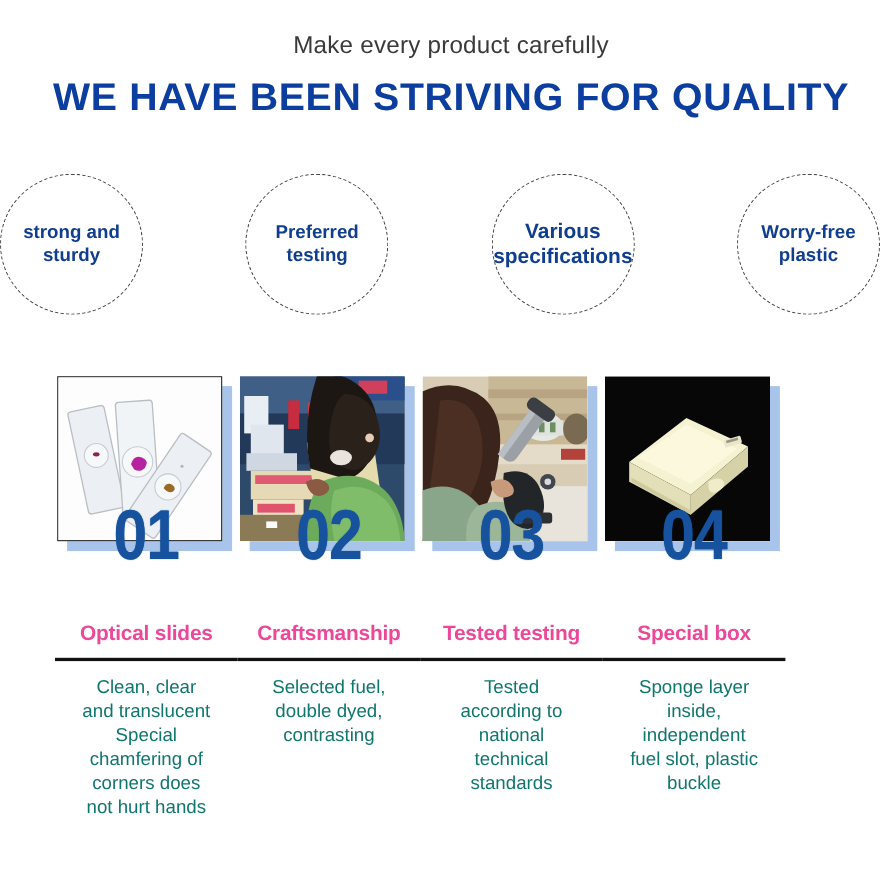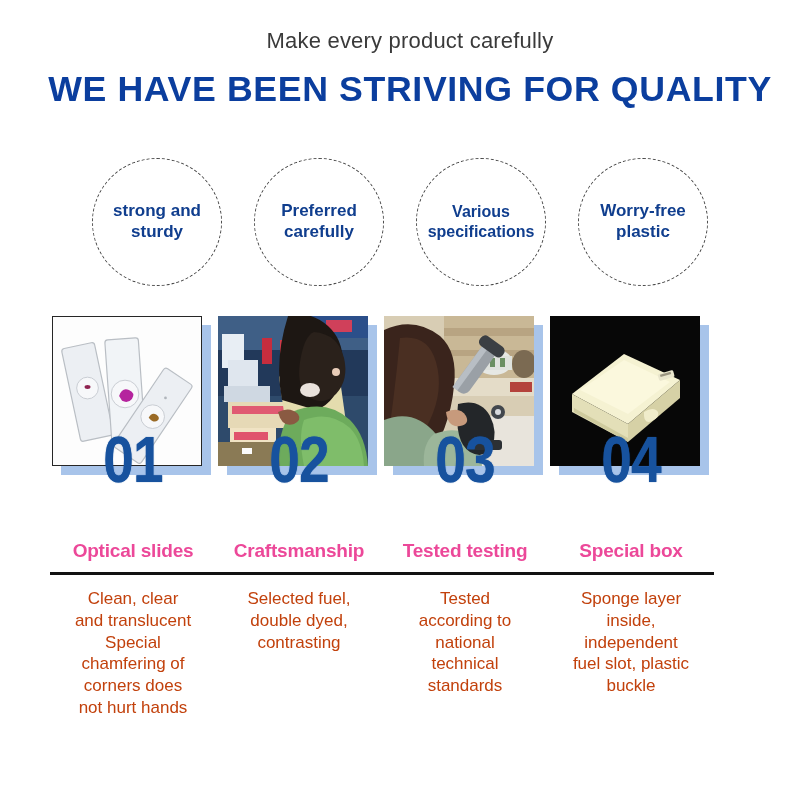--- a/index.html
+++ b/index.html
@@ -42,21 +42,21 @@
   }
 
   
   .badges {
     position: absolute;
     top: 158px;
     left: 0;
     width: 800px;
     height: 132px;
     display: flex;
-    justify-content: center;
+    justify-content: space-between;
     gap: 32px;
   }
 
   .badge {
     width: 130px;
     height: 128px;
     border: 1.3px dashed #4a4a4a;
     border-radius: 50%;
     display: flex;
     align-items: center;
@@ -66,26 +66,26 @@
 
   .badge-label {
     font-size: 17px;
     font-weight: bold;
     color: #103e8e;
     line-height: 1.22;
     white-space: pre-line;
     width: 150px;
   }
 
-  .badge.wide .badge-label { font-size: 16px; }
+  .badge.wide .badge-label { font-size: 19px; }
 
   
   .cards {
     position: absolute;
-    top: 316px;
+    top: 342px;
     left: 0;
     width: 708px;
     display: flex;
     justify-content: flex-start;
     padding-left: 44px;
   }
 
   .card { width: 178px; position: relative; }
 
   .thumb-wrap {
@@ -157,21 +157,21 @@
   }
 
   .card-desc {
     position: absolute;
     top: 272px;
     left: -4px;
     width: 186px;
     text-align: center;
     font-size: 17px;
     font-weight: 400;
-    color: #c2410c;
+    color: #0f766e;
     line-height: 1.28;
     white-space: pre-line;
   }
 </style>
 </head>
 <body>
 
 <div class="page">
 
   <div class="header">
@@ -179,21 +179,21 @@
     <div class="headline">WE HAVE BEEN STRIVING FOR QUALITY</div>
   </div>
 
   <div class="badges">
     <div class="badge">
       <div class="badge-label">strong and
 sturdy</div>
     </div>
     <div class="badge">
       <div class="badge-label">Preferred
-carefully</div>
+testing</div>
     </div>
     <div class="badge wide">
       <div class="badge-label">Various
 specifications</div>
     </div>
     <div class="badge">
       <div class="badge-label">Worry-free
 plastic</div>
     </div>
   </div>

